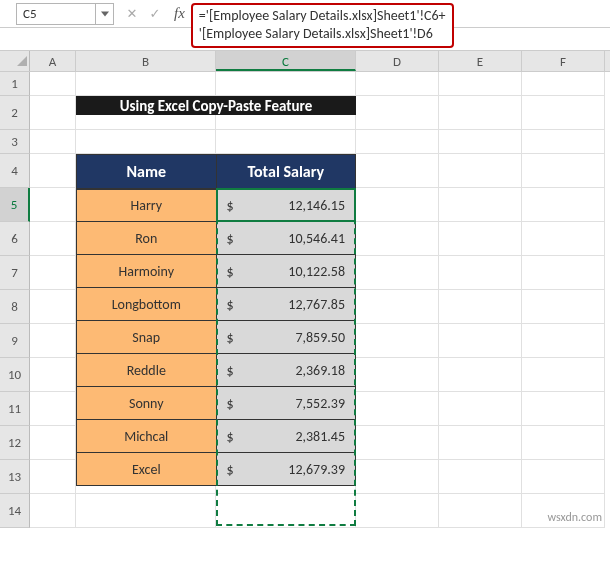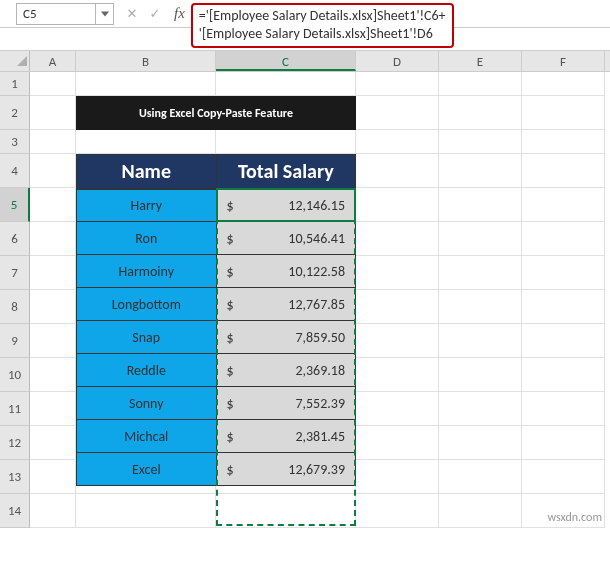--- a/index.html
+++ b/index.html
@@ -123,51 +123,51 @@
     .row-h.active { background: #d2d2d2; color: #0a7a3e; border-right: 2px solid #107c41; }
     .grid { position: relative; flex: 1; }
     .grid-row { display: flex; height: 34px; }
     .grid-row.small { height: 24px; }
     .cell { border-right: 1px solid #e0e0e0; border-bottom: 1px solid #e0e0e0; }
     .title-banner {
       position: absolute;
       left: 46px;
       top: 24px;
       width: 280px;
-      height: 34px;
+      height: 19px;
       background: #1a1a1a;
       color: #fff;
       display: flex;
       align-items: center;
       justify-content: center;
       font-weight: bold;
-      font-size: 12px;
+      font-size: 15px;
     }
     .data-table {
       position: absolute;
       left: 46px;
       top: 82px;
       width: 280px;
       border-collapse: collapse;
     }
     .data-table th {
       background: #203764;
       color: #fff;
-      font-size: 20px;
+      font-size: 16px;
       font-weight: bold;
       height: 34px;
       border: 1px solid #333;
       border-bottom: 2px solid #333;
     }
     .data-table td {
       height: 33px;
       border: 1px solid #333;
       padding: 0 10px;
       font-size: 14px;
-      background: #0ea5e9;
+      background: #fdba74;
     }
     .data-table td.name-cell { text-align: center; width: 140px; }
     .data-table td.sal-cell { background: #d9d9d9; width: 140px; }
     .sal-inner { display: flex; justify-content: space-between; align-items: center; height: 100%; }
     .marching {
       position: absolute;
       border: 2px dashed #107c41;
       pointer-events: none;
     }
     .sel-cell {

